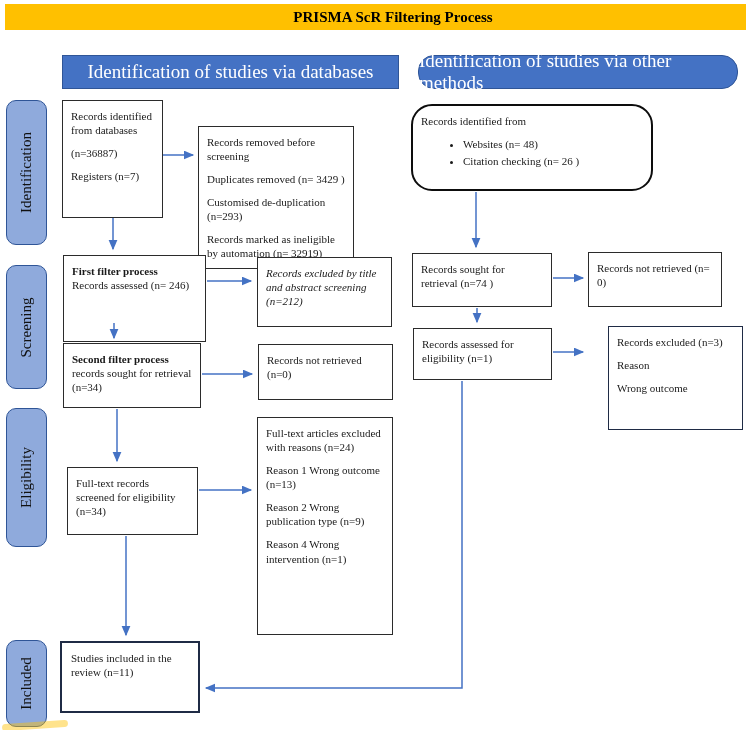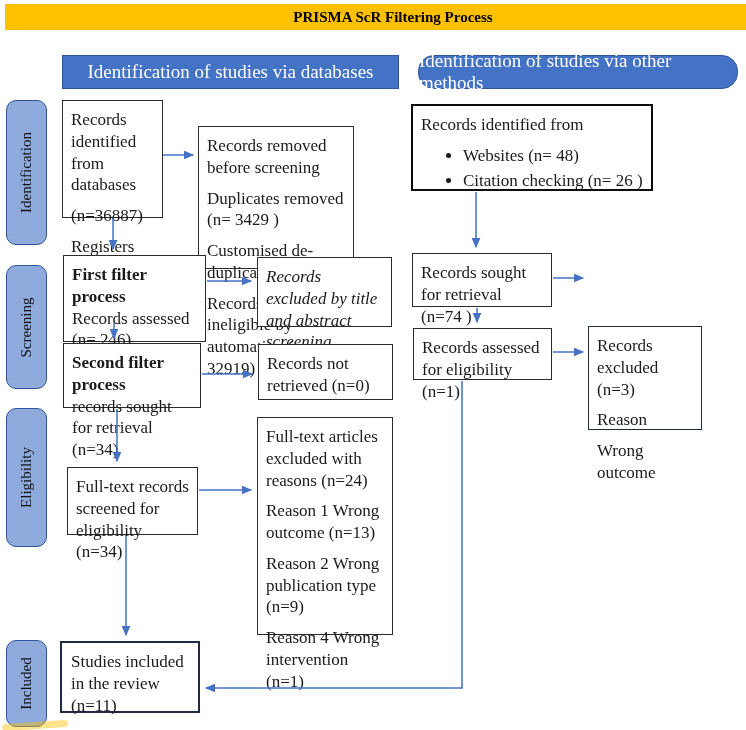--- a/index.html
+++ b/index.html
@@ -33,41 +33,41 @@
     transform:rotate(-90deg); white-space:nowrap;
     font-size:15px; color:#111;
   }
   .stage.identification { top:100px; height:143px; }
   .stage.screening      { top:265px; height:122px; }
   .stage.eligibility    { top:408px; height:137px; }
   .stage.included       { top:640px; height:85px;  }
   
   .box {
     position:absolute; background:#ffffff; border:1.4px solid #2b2b2b;
-    padding:8px 8px; font-size:17px; line-height:1.28; box-sizing:border-box;
+    padding:8px 8px; font-size:11px; line-height:1.28; box-sizing:border-box;
   }
   .box p  { margin:0 0 9px 0; }
   .box p:last-child { margin-bottom:0; }
   .box p.bold { font-weight:bold; margin-bottom:0; }
   .box ul { margin:9px 0 0 42px; padding:0; }
   .box li { margin:0 0 3px 0; }
   .b1  { left:62px;  top:100px; width:101px; height:118px; }
   .b2  { left:198px; top:97px;  width:156px; height:143px; border-width:1.6px;margin-top:29px; }
   .b3  { left:63px;  top:255px; width:143px; height:87px;  }
   .b4  { left:257px; top:257px; width:135px; height:70px;font-style:italic;  }
   .b5  { left:63px;  top:343px; width:138px; height:65px;  }
   .b6  { left:258px; top:344px; width:135px; height:56px;  }
   .b7  { left:67px;  top:467px; width:131px; height:68px;  }
   .b8  { left:257px; top:417px; width:136px; height:218px; border-width:1.6px; }
   .b9  { left:60px;  top:641px; width:140px; height:72px;  border-width:2px; border-color:#1f2b45;padding-left:9px; }
-  .b10 { left:411px; top:104px; width:242px; height:87px;  border-width:2.5px; border-color:#0d0d0d; }
+  .b10 { left:411px; top:104px; width:242px; height:87px;  border-width:2.5px; border-color:#0d0d0d;border-radius:21px; }
   .b11 { left:412px; top:253px; width:140px; height:54px;  }
   .b12 { left:588px; top:252px; width:134px; height:55px;  }
   .b13 { left:413px; top:328px; width:139px; height:52px;  }
-  .b14 { left:588px; top:326px; width:114px; height:104px; border-width:1.8px; border-color:#1f2b45; }
+  .b14 { left:608px; top:326px; width:135px; height:104px; border-width:1.8px; border-color:#1f2b45; }
   
   svg.arrows { position:absolute; left:0; top:0; pointer-events:none; }
   
   .smudge {
     position:absolute; left:2px; top:722px; width:66px; height:7px;
     background:rgba(255,192,0,0.45); border-radius:4px; transform:rotate(-4deg);
   }
 </style>
 </head>
 <body>
@@ -149,20 +149,23 @@
     <ul>
       <li>Websites (n= 48)</li>
       <li>Citation checking (n= 26 )</li>
     </ul>
   </div>
 
   <div class="box b11">
     <p>Records sought for retrieval (n=74 )</p>
   </div>
 
+  <div class="box b12">
+    <p>Records not retrieved (n= 0)</p>
+  </div>
 
   <div class="box b13">
     <p>Records assessed for eligibility (n=1)</p>
   </div>
 
   <div class="box b14">
     <p>Records excluded (n=3)</p>
     <p>Reason</p>
     <p>Wrong outcome</p>
   </div>

